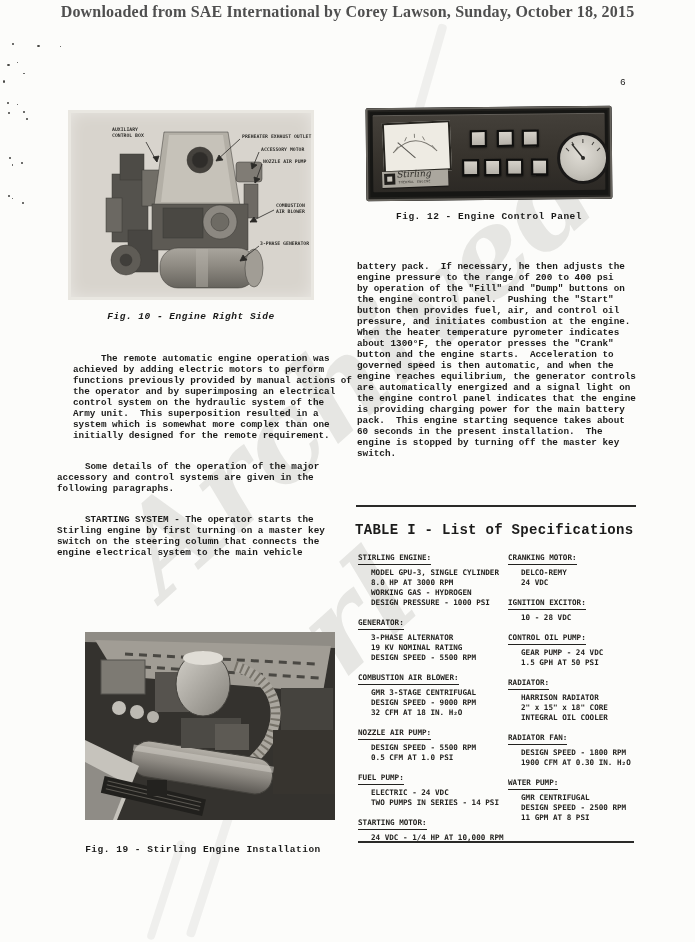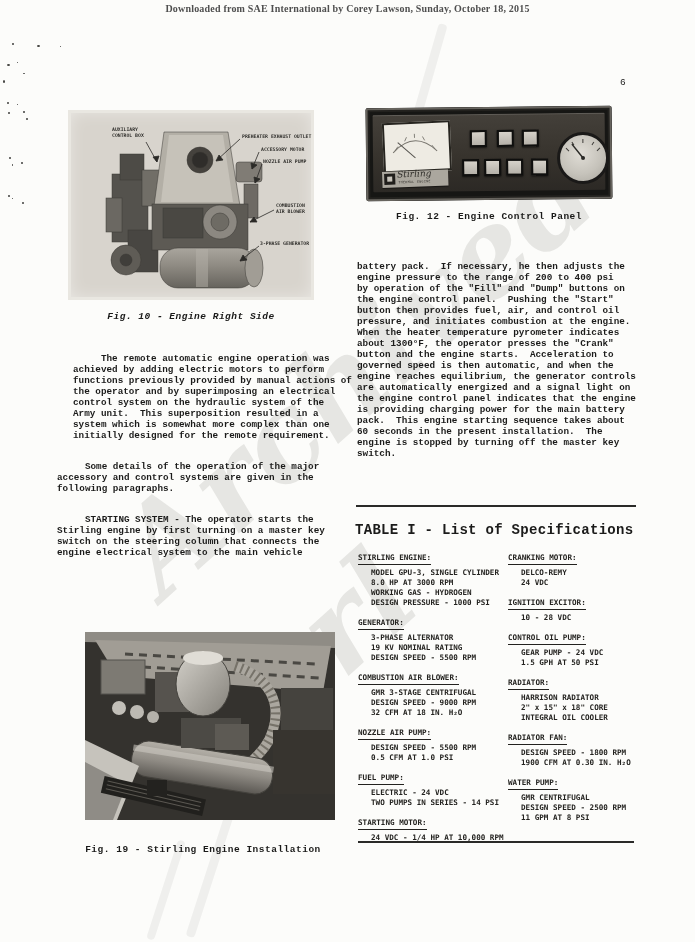--- a/index.html
+++ b/index.html
@@ -1,20 +1,20 @@
 <!DOCTYPE html>
 <html><head>
 <meta charset="utf-8">
 <style>
   html,body{margin:0;padding:0;background:#ffffff;}
   .page{position:relative;width:695px;height:942px;background:#fcfcfa;overflow:hidden;
         font-family:"Liberation Mono", monospace;color:#1b1b1a;}
   
   .doc-header{position:absolute;left:0;top:3px;width:695px;text-align:center;
-    font-family:"Liberation Serif", serif;font-size:10px;font-weight:bold;color:#4f4f4f;letter-spacing:0.2px;}
+    font-family:"Liberation Serif", serif;font-size:16px;font-weight:bold;color:#4f4f4f;letter-spacing:0.2px;}
   .page-number{position:absolute;left:620px;top:77px;font-size:9.5px;color:#222;}
   
   .watermark{position:absolute;inset:0;z-index:1;pointer-events:none;}
   .wm-word{position:absolute;font-family:"DejaVu Serif", serif;font-style:italic;font-weight:bold;
     color:rgba(70,70,68,0.12);white-space:nowrap;}
   .wm-bar{position:absolute;background:rgba(0,0,0,0.05);border-radius:4px;}
   .speck{position:absolute;background:#1d1d1b;border-radius:50%;opacity:0.85;}
   
   .layer{position:absolute;inset:0;z-index:2;}
   .body-para{position:absolute;font-size:9.3px;line-height:11px;white-space:pre-wrap;font-weight:bold;}

